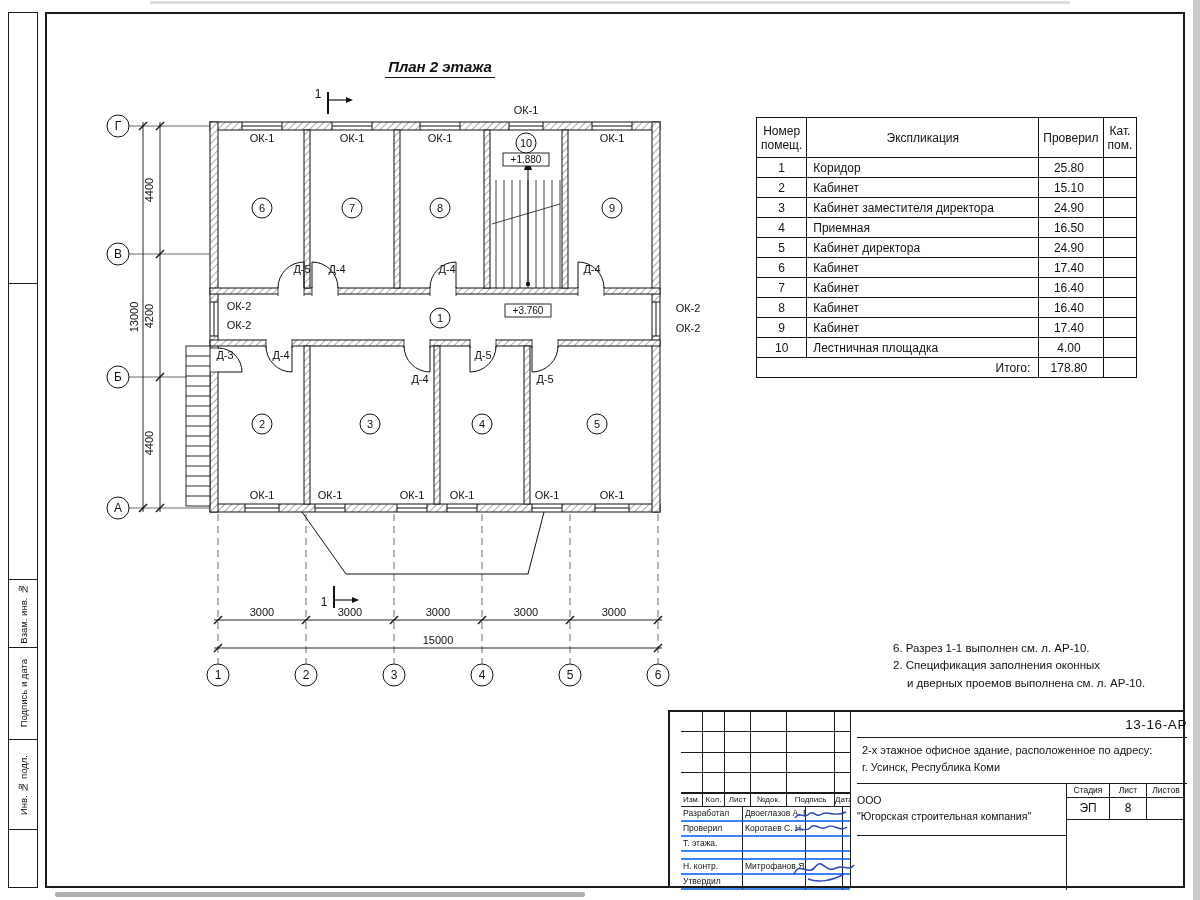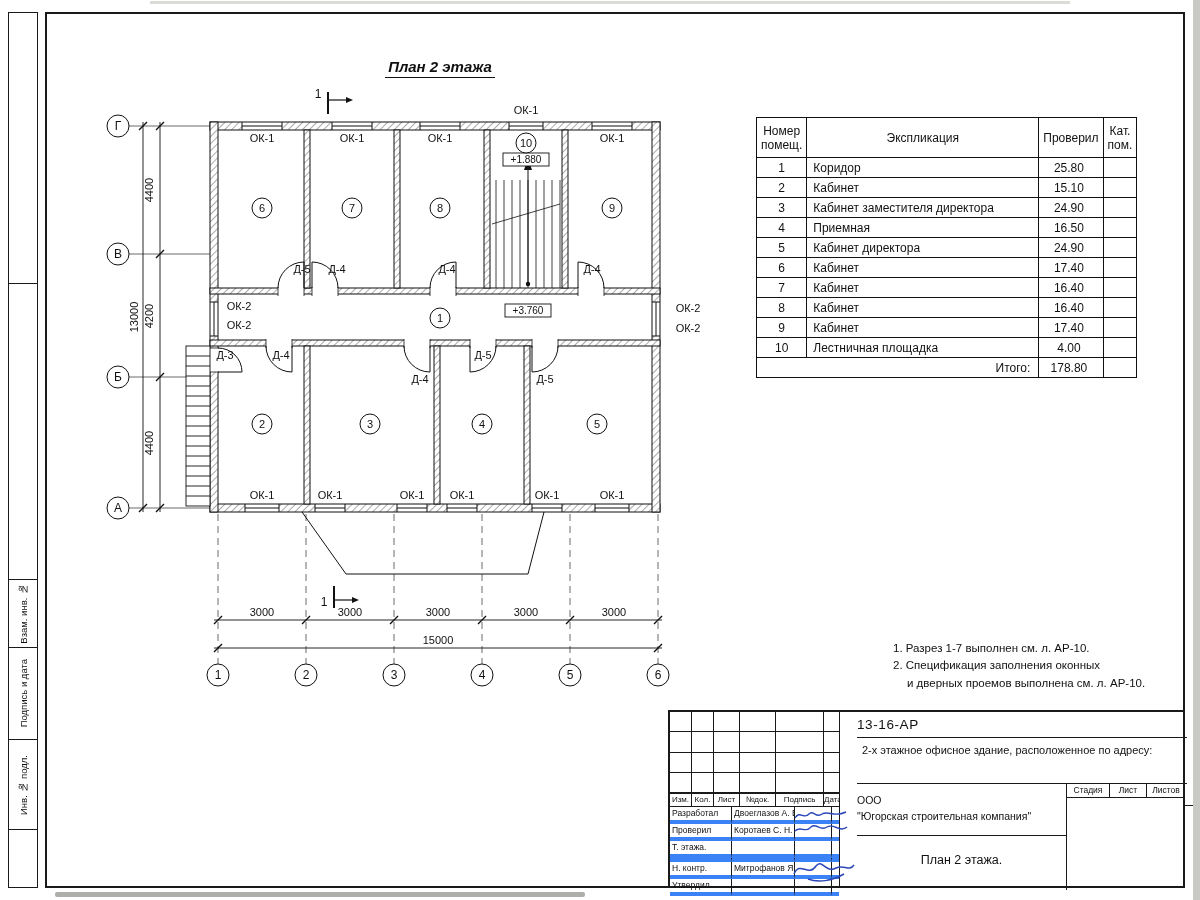--- a/index.html
+++ b/index.html
@@ -22,39 +22,39 @@
   .expl tbody td,.expl tfoot td{height:20px}
   .expl .c-num{text-align:center}
   .expl .c-name{text-align:left;padding-left:6px}
   .expl .c-area{text-align:center;padding-right:8px}
   .expl .total-label{text-align:right;padding-right:8px}
 
   .notes{position:absolute;left:893px;top:640px;font-size:11.5px;line-height:1.5}
   .notes .indent{padding-left:14px}
 
   .tblock{position:absolute;left:668px;top:710px;width:517px;height:178px;border:2px solid #1a1a1a;background:#fff}
-  .tb-left{position:absolute;left:0;top:0;width:170px;height:100%;border-right:1.5px solid #1a1a1a}
+  .tb-left{position:absolute;left:11px;top:0;width:170px;height:100%;border-right:1.5px solid #1a1a1a}
   #rev-grid{display:grid;grid-template-columns:22px 22px 26px 36px 48px auto;grid-auto-rows:1fr;height:82px;border-bottom:1px solid #1a1a1a}
   .rev-cell{border-right:1px solid #1a1a1a;border-bottom:1px solid #1a1a1a}
   .rev-cell:nth-child(6n){border-right:none}
   .hdr-row{display:grid;grid-template-columns:22px 22px 26px 36px 48px auto;height:13px;border-bottom:1px solid #1a1a1a;font-size:8px;text-align:center}
   .hdr-row div{border-right:1px solid #1a1a1a;line-height:12px;overflow:hidden;white-space:nowrap}
   .hdr-row div:last-child{border-right:none}
   .role-rows{height:83px;display:grid;grid-template-rows:repeat(6,1fr)}
   .role-row{display:grid;grid-template-columns:62px 63px 37px auto;font-size:8.5px}
-  .role-row div{border-right:1px solid #1a1a1a;border-bottom:4px solid #3b82f6;padding-left:2px;line-height:13px;overflow:hidden;white-space:nowrap}
+  .role-row div{border-right:1px solid #1a1a1a;border-bottom:2px solid #3b82f6;padding-left:2px;line-height:13px;overflow:hidden;white-space:nowrap}
   .role-row div:last-child{border-right:none}
   .tb-right{position:absolute;left:187px;top:0;width:330px;height:100%}
-  .tb-doc{height:26px;border-bottom:1.5px solid #1a1a1a;text-align:left;font-size:13.5px;line-height:26px;letter-spacing:.6px}
+  .tb-doc{height:26px;border-bottom:1.5px solid #1a1a1a;text-align:right;font-size:13.5px;line-height:26px;letter-spacing:.6px}
   .tb-desc{height:46px;border-bottom:1.5px solid #1a1a1a;font-size:11px;padding:4px 5px;line-height:1.55}
   .tb-bottom{display:flex;height:106px}
   .tb-bleft{width:210px;border-right:1.5px solid #1a1a1a}
   .tb-company{height:52px;border-bottom:1px solid #1a1a1a;text-align:left;font-size:10.5px;padding-top:9px;line-height:1.5}
   .tb-title{height:52px;text-align:center;font-size:12.5px;padding-top:17px}
-  .tb-bright{width:118px;display:flex;flex-direction:row}
+  .tb-bright{width:118px;display:flex;flex-direction:column}
   .tb-slrow,.tb-vals{display:flex;border-bottom:1px solid #1a1a1a;text-align:center}
   .tb-slrow{height:14px;font-size:8.5px}
   .tb-vals{height:22px;font-size:12px}
   .tb-slrow div,.tb-vals div{border-right:1px solid #1a1a1a;overflow:hidden}
   .tb-slrow div{line-height:13px}.tb-vals div{line-height:21px}
   .tb-slrow div:nth-child(1),.tb-vals div:nth-child(1){width:43px}
   .tb-slrow div:nth-child(2),.tb-vals div:nth-child(2){width:37px}
   .tb-slrow div:nth-child(3),.tb-vals div:nth-child(3){width:38px;border-right:none}
   .tb-blank{flex:1}
   .sig{position:absolute}
@@ -416,21 +416,21 @@
     <tfoot>
       <tr>
         <td colspan="2" class="total-label">Итого:</td>
         <td class="c-area">178.80</td>
         <td></td>
       </tr>
     </tfoot>
   </table>
 
   <div class="notes">
-    <div>1. Разрез 1-7 выполнен см. л. АР-10.</div>
+    <div>6. Разрез 1-1 выполнен см. л. АР-10.</div>
     <div>2. Спецификация заполнения оконных</div>
     <div class="indent">и дверных проемов выполнена см. л. АР-10.</div>
   </div>
 
   <div class="tblock">
     <div class="tb-left">
       <div id="rev-grid">
           <div class="rev-cell"></div>
           <div class="rev-cell"></div>
           <div class="rev-cell"></div>
@@ -500,28 +500,28 @@
           <div></div>
           <div></div>
             <div></div>
         </div>
       </div>
     </div>
     <div class="tb-right">
       <div class="tb-doc">13-16-АР</div>
       <div class="tb-desc">
         <div>2-х этажное офисное здание, расположенное по адресу:</div>
+        <div>г. Усинск, Республика Коми</div>
       </div>
       <div class="tb-bottom">
         <div class="tb-bleft">
           <div class="tb-company">
             <div>ООО</div>
             <div>"Югорская строительная компания"</div>
           </div>
-          <div class="tb-title">План 2 этажа.</div>
         </div>
         <div class="tb-bright">
           <div class="tb-slrow">
             <div>Стадия</div>
             <div>Лист</div>
             <div>Листов</div>
           </div>
           <div class="tb-vals">
             <div>ЭП</div>
             <div>8</div>

